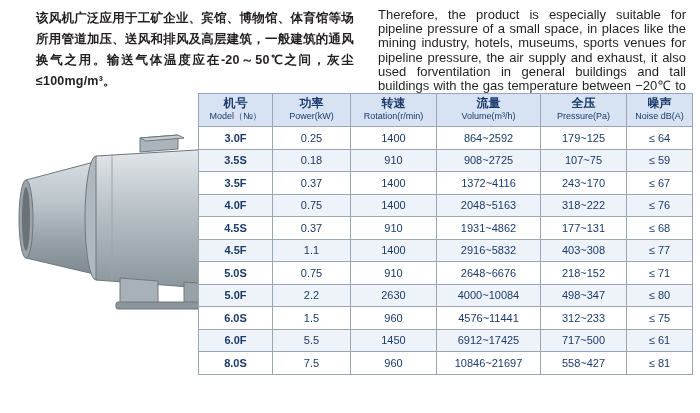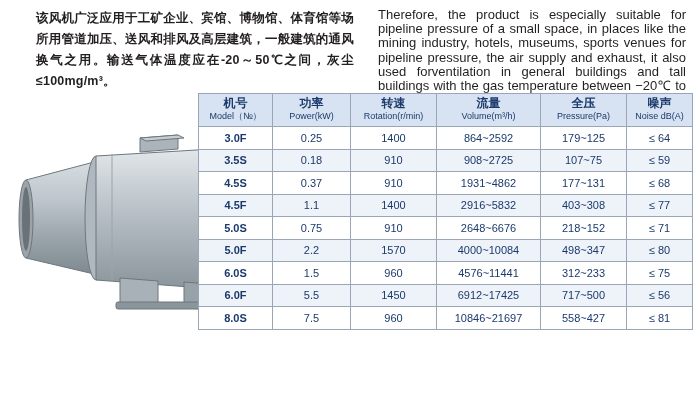--- a/index.html
+++ b/index.html
@@ -209,20 +209,36 @@
         </tr>
         <tr>
           <td class="model">3.5S</td>
           <td>0.18</td>
           <td>910</td>
           <td>908~2725</td>
           <td>107~75</td>
           <td>≤ 59</td>
         </tr>
         <tr>
+          <td class="model">3.5F</td>
+          <td>0.37</td>
+          <td>1400</td>
+          <td>1372~4116</td>
+          <td>243~170</td>
+          <td>≤ 67</td>
+        </tr>
+        <tr>
+          <td class="model">4.0F</td>
+          <td>0.75</td>
+          <td>1400</td>
+          <td>2048~5163</td>
+          <td>318~222</td>
+          <td>≤ 76</td>
+        </tr>
+        <tr>
           <td class="model">4.5S</td>
           <td>0.37</td>
           <td>910</td>
           <td>1931~4862</td>
           <td>177~131</td>
           <td>≤ 68</td>
         </tr>
         <tr>
           <td class="model">4.5F</td>
           <td>1.1</td>
@@ -235,40 +251,40 @@
           <td class="model">5.0S</td>
           <td>0.75</td>
           <td>910</td>
           <td>2648~6676</td>
           <td>218~152</td>
           <td>≤ 71</td>
         </tr>
         <tr>
           <td class="model">5.0F</td>
           <td>2.2</td>
-          <td>1570</td>
+          <td>2630</td>
           <td>4000~10084</td>
           <td>498~347</td>
           <td>≤ 80</td>
         </tr>
         <tr>
           <td class="model">6.0S</td>
           <td>1.5</td>
           <td>960</td>
           <td>4576~11441</td>
           <td>312~233</td>
           <td>≤ 75</td>
         </tr>
         <tr>
           <td class="model">6.0F</td>
           <td>5.5</td>
           <td>1450</td>
           <td>6912~17425</td>
           <td>717~500</td>
-          <td>≤ 56</td>
+          <td>≤ 61</td>
         </tr>
         <tr>
           <td class="model">8.0S</td>
           <td>7.5</td>
           <td>960</td>
           <td>10846~21697</td>
           <td>558~427</td>
           <td>≤ 81</td>
         </tr>
       </tbody>

